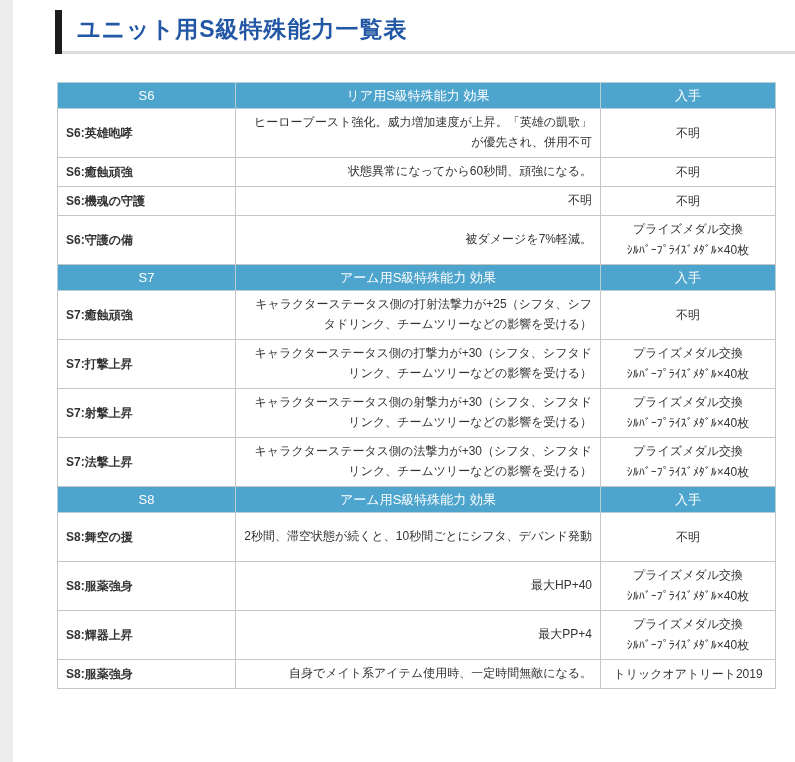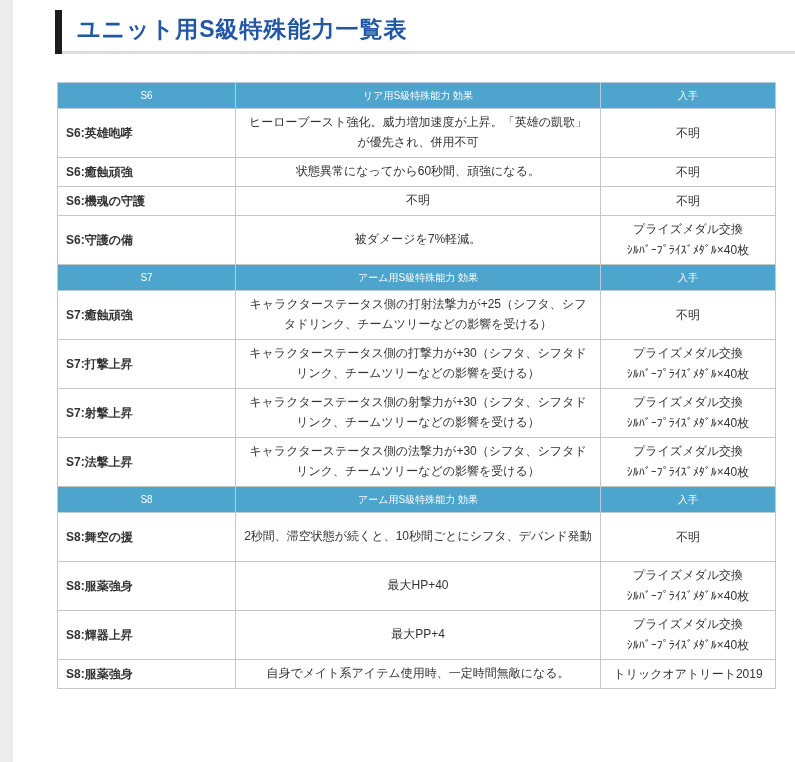--- a/index.html
+++ b/index.html
@@ -54,33 +54,33 @@
   .ability-table col.c-get   { width: 175px; }
   .ability-table th, .ability-table td {
     border: 1px solid #c6c6c6;
     padding: 3px 8px;
     vertical-align: middle;
   }
   .ability-table th {
     background: #4da4cd;
     color: #ffffff;
     font-weight: normal;
-    font-size: 10px;
+    font-size: 13px;
     height: 26px;
     text-align: center;
     padding: 2px 4px;
     border-color: #b9cdd6;
   }
   tr.row-tall  { height: 49px; }
   tr.row-short { height: 29px; margin-top: 27px; }
   td.name-cell {
     font-weight: bold;
   }
   td.effect-cell {
-    text-align: center;
+    text-align: right;
     line-height: 1.65;
   }
   td.obtain-cell {
     text-align: center;
     line-height: 1.75;
     white-space: pre-line;
     padding: 3px 2px;
   }
 </style>
 </head>

